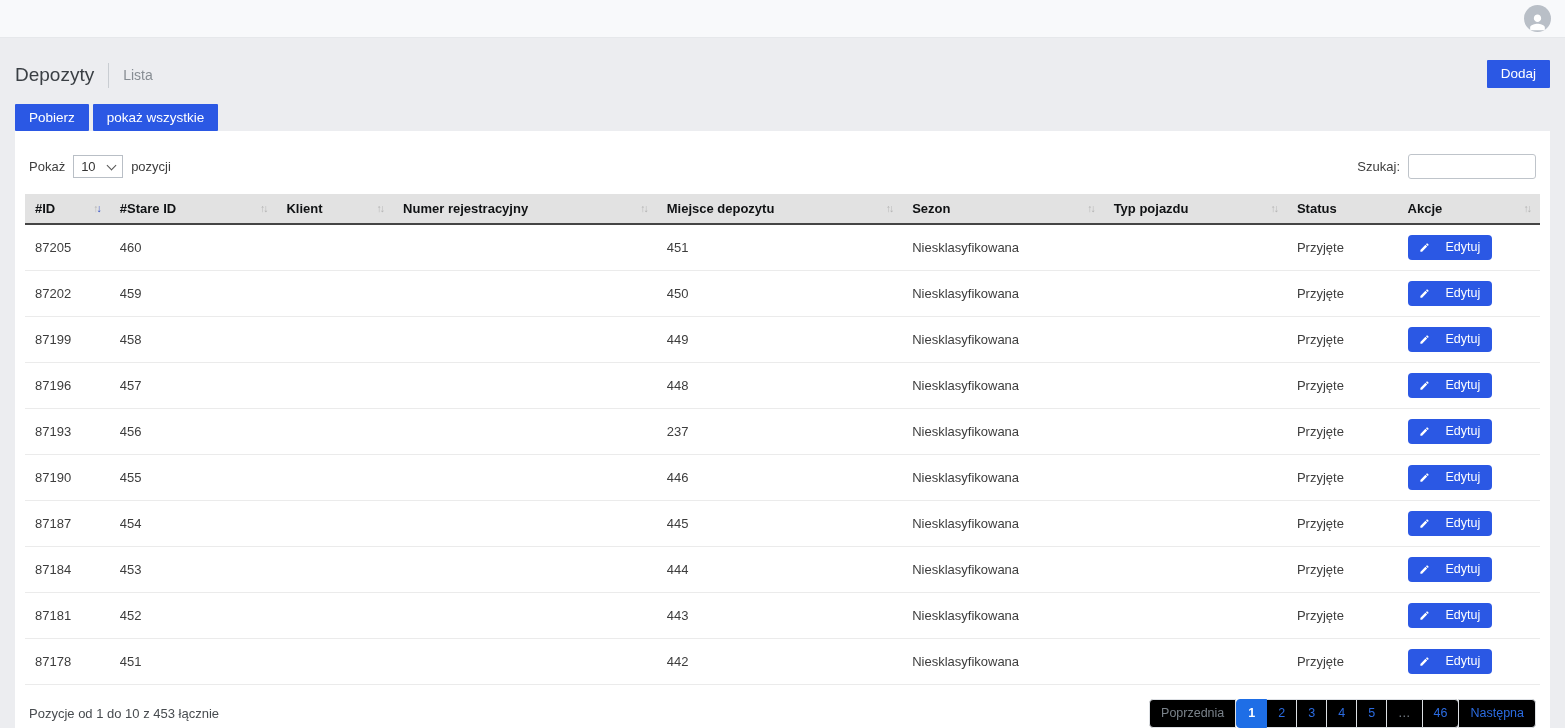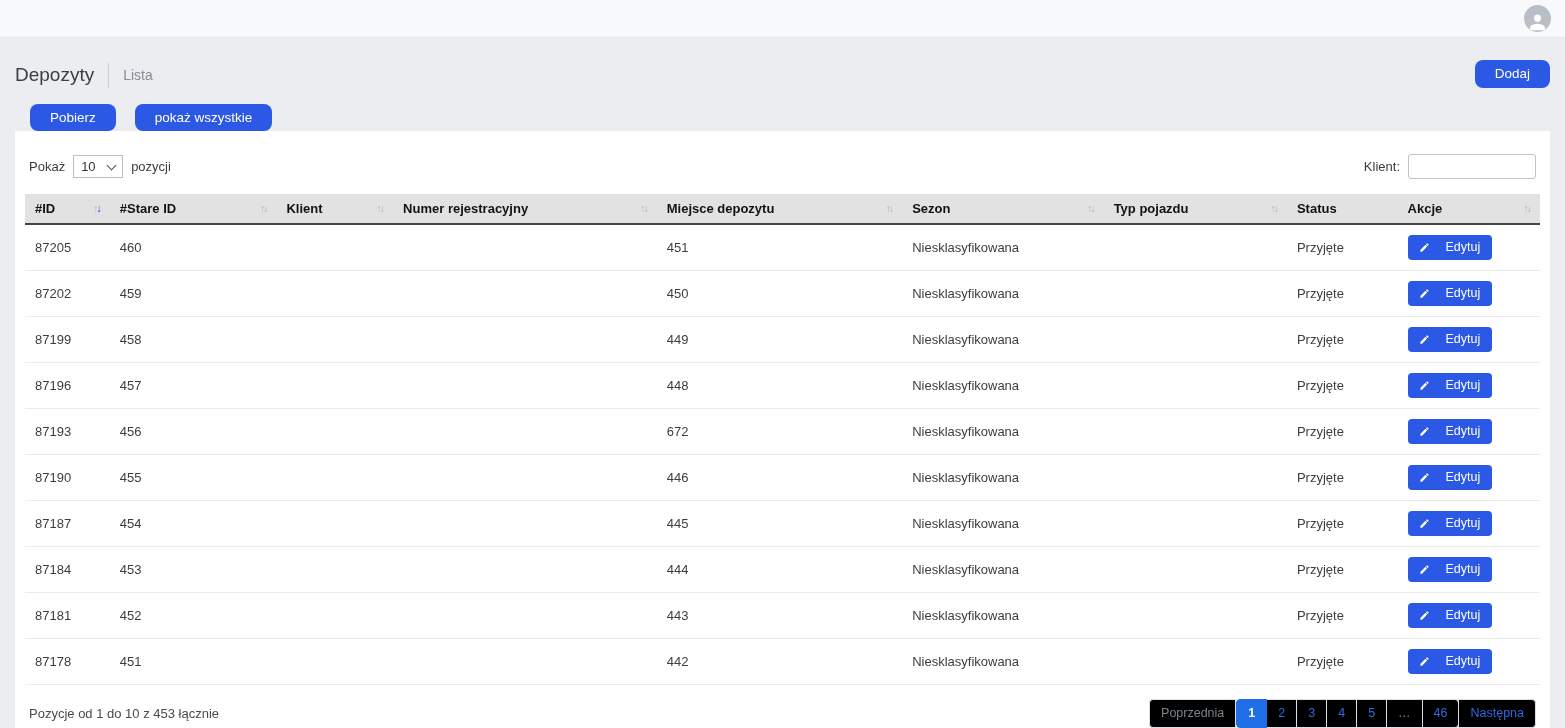--- a/index.html
+++ b/index.html
@@ -36,22 +36,22 @@
     display: flex; align-items: flex-end; justify-content: space-between; gap: 8px;
   }
   .title-wrap { display: flex; align-items: center; }
   .page-title { font-size: 19px; font-weight: 400; color: #3a3f44; }
   .title-divider { width: 1px; height: 25px; background: #c9cdd2; margin: 0 14px; }
   .page-subtitle { font-size: 14px; color: #878d93; }
 
   .btn {
     display: inline-flex; align-items: center; justify-content: center;
     background: var(--accent); color: #fff; border: none;
-    border-radius: 8px; font-size: 13.5px; font-family: inherit;
-    padding: 7px 20px; cursor: pointer; line-height: 1; margin-left: 15px;
+    border-radius: 1px; font-size: 13.5px; font-family: inherit;
+    padding: 7px 14px; cursor: pointer; line-height: 1;
   }
   .toolbar { margin-top: 16px; display: flex; gap: 4px; }
 
   
   .card {
     margin-top: 0; background: #ffffff;
     padding: 23px 10px 20px 10px;
     min-height: 600px;
   }
   .controls {
@@ -161,21 +161,21 @@
     <div class="controls">
       <div class="show-wrap">
         <span>Pokaż</span>
         <span class="fake-select">
           <span>10</span>
           <span class="chevron"></span>
         </span>
         <span>pozycji</span>
       </div>
       <div class="search-wrap">
-        <span>Klient:</span>
+        <span>Szukaj:</span>
         <input class="search-input" type="text" value="" style="">
       </div>
     </div>
 
     <table>
       <colgroup>
         <col class="c0">
           <col class="c1">
           <col class="c2">
           <col class="c3">
@@ -296,21 +296,21 @@
             </svg>
             <span>Edytuj</span>
           </button>
         </td>
       </tr>
           <tr>
         <td>87193</td>
         <td>456</td>
         <td></td>
         <td></td>
-        <td>672</td>
+        <td>237</td>
         <td>Niesklasyfikowana</td>
         <td></td>
         <td>Przyjęte</td>
         <td class="action-cell">
           <button class="btn-edit">
             <svg viewBox="0 0 24 24">
               <path d="M3 17.25V21h3.75L17.81 9.94l-3.75-3.75L3 17.25zM20.71 7.04a.996.996 0 0 0 0-1.41l-2.34-2.34a.996.996 0 0 0-1.41 0l-1.83 1.83 3.75 3.75 1.83-1.83z"></path>
             </svg>
             <span>Edytuj</span>
           </button>

